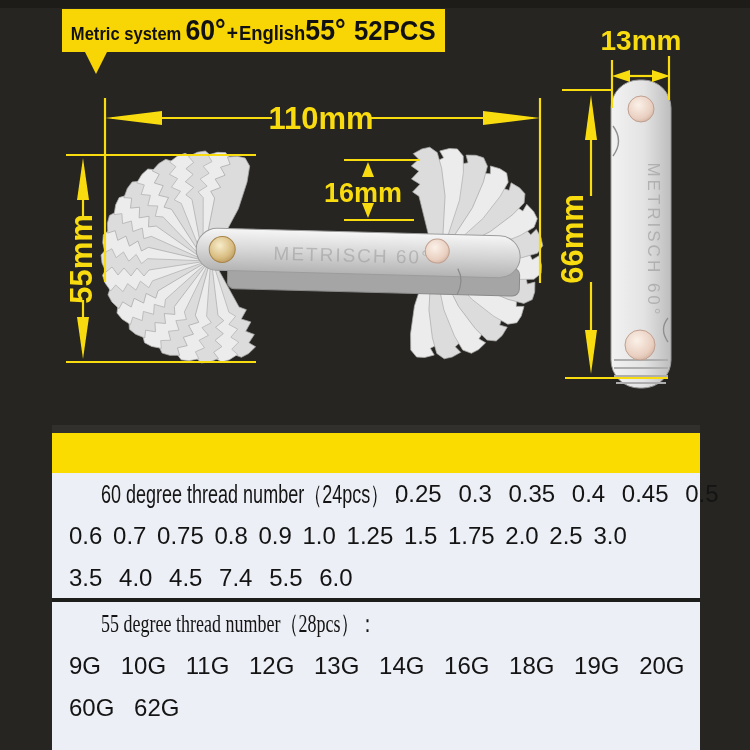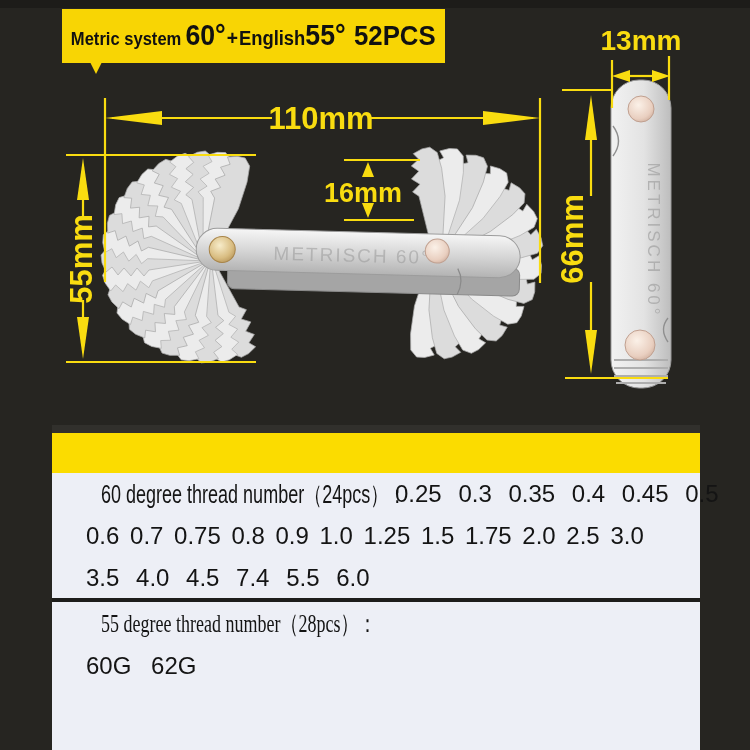--- a/index.html
+++ b/index.html
@@ -4,21 +4,21 @@
 <style>
   html,body{margin:0;padding:0;}
   body{
     width:750px;height:750px;position:relative;overflow:hidden;
     background:#262521;
     font-family:"Liberation Sans", sans-serif;
   }
   .topstrip{position:absolute;left:0;top:0;width:750px;height:8px;background:#1d1c19;}
   
   .banner{
-    position:absolute;left:62px;top:9px;width:383px;height:54px;
+    position:absolute;left:62px;top:9px;width:383px;height:43px;
     background:#F8D504;display:flex;align-items:center;justify-content:center;z-index:5;
   }
   .banner-tail{
     position:absolute;left:23px;top:43px;width:0;height:0;
     border-left:11px solid transparent;border-right:11px solid transparent;
     border-top:22px solid #F8D504;
   }
   .banner-row{display:flex;align-items:baseline;white-space:nowrap;transform:scaleX(0.92);transform-origin:center;color:#111;}
   .b-sm{font-size:18px;font-weight:bold;}
   .b-deg{font-size:29px;font-weight:bold;line-height:1;}
@@ -31,21 +31,21 @@
   .panel{position:absolute;left:52px;top:425px;width:648px;height:325px;background:#31302c;z-index:4;}
   .band{position:absolute;left:0;top:8px;width:648px;height:40px;background:#FBDC00;}
   .content{position:absolute;left:0;top:48px;width:648px;height:277px;background:#EDEFF6;color:#141414;}
   .row{white-space:nowrap;padding-left:5px;}
   .row.flex{display:flex;align-items:center;margin-left:44px;}
   .r1{line-height:40px;padding-top:1px;}
   .r2{line-height:43px;}
   .r3{line-height:41px;}
   .r4{line-height:43px;font-family:Liberation Serif, serif;}
   .rG{line-height:42px;}
-  .indent{padding-left:34px;}
+  .indent{padding-left:17px;}
   .spec-label{width:294px;flex:0 0 294px;font-size:25px;overflow:visible;}
   .spec-label > span{display:inline-block;transform:scaleX(0.72);transform-origin:left center;white-space:nowrap;}
   .nums{font-size:24px;}
   .ws60{word-spacing:10px;}
   .ws60tight{word-spacing:4px;}
   .ws55{word-spacing:13px;}
   .divider{height:4px;background:#1d1d1b;}
 </style>
 </head>
 <body>
@@ -208,15 +208,16 @@
       <div class="nums ws60">0.25 0.3 0.35 0.4 0.45 0.5</div>
     </div>
     <div class="row r2 indent nums ws60tight">0.6 0.7 0.75 0.8 0.9 1.0 1.25 1.5 1.75 2.0 2.5 3.0</div>
     <div class="row r3 indent nums ws60">3.5 4.0 4.5 7.4 5.5 6.0</div>
     <div class="divider"></div>
     <div class="row flex r4">
       <div class="spec-label">
         <span>55 degree thread number（28pcs）：</span>
       </div>
     </div>
+    <div class="row rG indent nums ws55">9G 10G 11G 12G 13G 14G 16G 18G 19G 20G</div>
     <div class="row rG indent nums ws55">60G 62G</div>
   </div>
 </div>
 
 </body></html>

